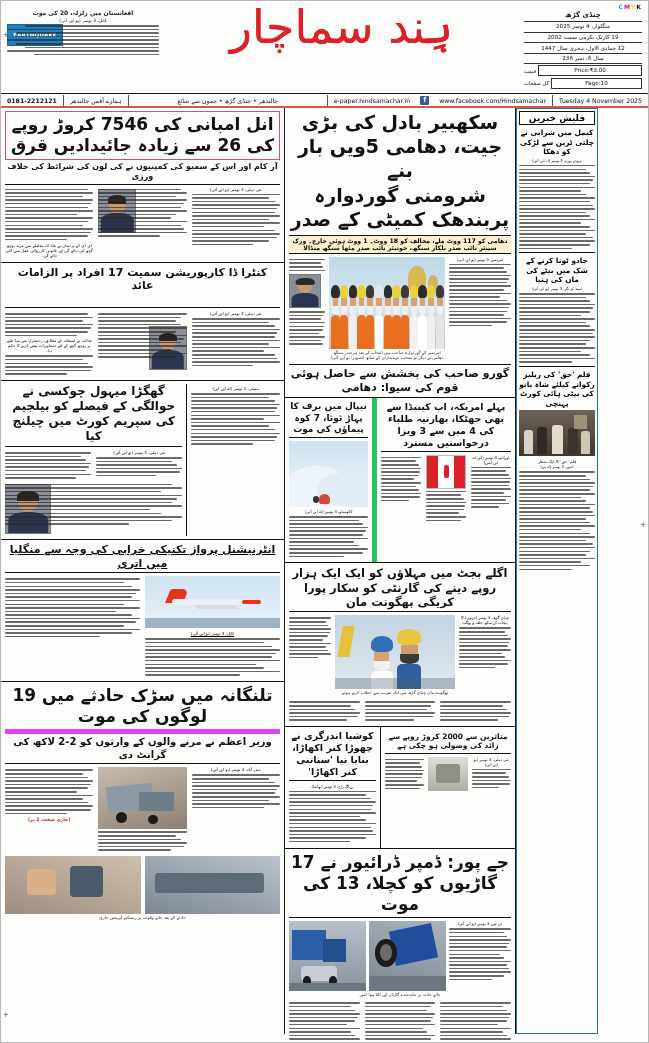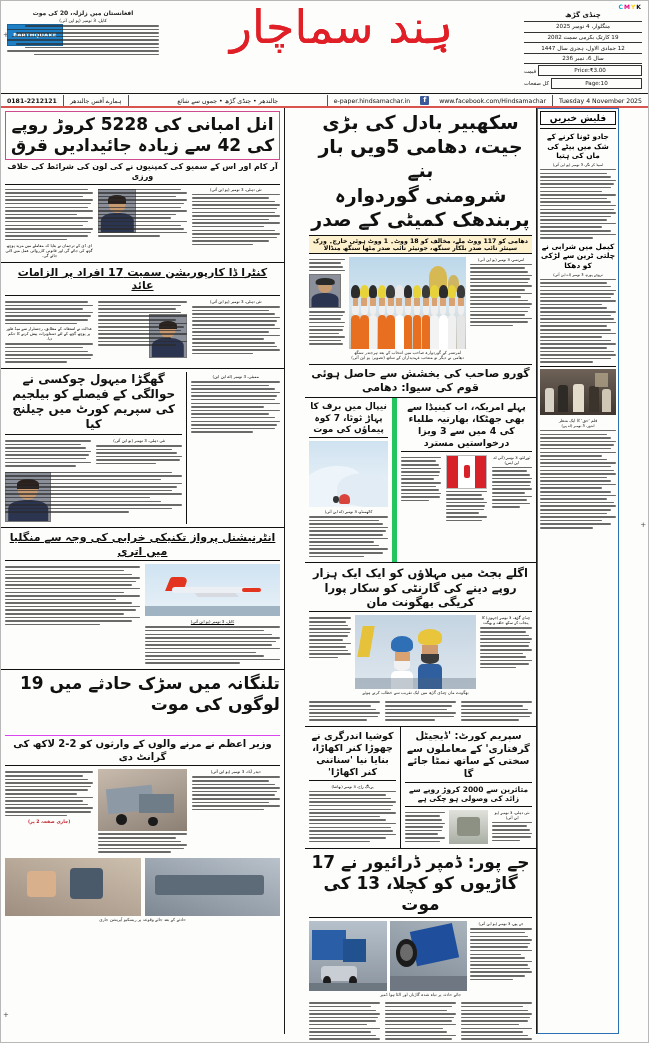--- a/index.html
+++ b/index.html
@@ -82,21 +82,21 @@
   #infobar .sep { width:1px; height:11px; background:#555; }
   #fbico {
     width:9px; height:9px; background:#3b5998; color:#fff; font-size:7px;
     font-weight:bold; display:inline-flex; align-items:center;
     justify-content:center; border-radius:1px; margin:0 4px;
   }
 
   
   #body { display:flex; height:926px; }
   #leftcol { width:283px; }
-  #midcol { width:252px;padding-left:20px; }
+  #midcol { width:231px; }
   #rightcol { width:83px; }
 
   .sect { padding:3px 4px; }
   .hdl { font-size:12px; font-weight:bold; }
   .hdl.big { font-size:17px; }
   .hdl.xbig { font-size:19px; }
 
   .kicker {
     background:#fdf0cd; border-top:1px solid #111; border-bottom:1px solid #111;
     font-size:6.2px; text-align:center; padding:1.5px 2px; direction:rtl;
@@ -227,21 +227,21 @@
     <div class="sep"></div>
     <div class="cell">Tuesday 4 November 2025</div>
   </div>
 
   <div id="body">
 
     <div id="leftcol">
 
       <div class="sect" style="border-bottom:1px solid #111;padding-bottom:4px;">
         <div style="border:1px solid #d04a8f;padding:2px;">
-          <div class="hd hdl big">انل امبانی کی 5228 کروڑ روپے کی 42 سے زیادہ جائیدادیں قرق</div>
+          <div class="hd hdl big">انل امبانی کی 7546 کروڑ روپے کی 26 سے زیادہ جائیدادیں قرق</div>
         </div>
         <div class="hd" style="font-size:8px;border-bottom:1px solid #111;padding:2px 0;margin-bottom:2px;">آر کام اور اس کے سمیو کی کمپنیوں نے کی لون کی شرائط کی خلاف ورزی</div>
         <div class="cols3">
           <div class="col blob tiny">
             <div class="ln s2"></div>
               <div class="ln s1"></div>
               <div class="ln s3"></div>
               <div class="ln s1"></div>
             <div class="ln s4"></div>
               <div class="ln s2"></div>
@@ -294,21 +294,21 @@
               <div class="ln s2"></div>
               <div class="ln s1"></div>
             <div class="ln s4"></div>
               <div class="ln s3"></div>
               <div class="ln s6"></div>
           </div>
         </div>
       </div>
 
       <div class="sect" style="border-bottom:1px solid #111;">
-        <div class="hd hdl" style="border-bottom:1px solid #111;padding-bottom:2px;font-size:11px;text-decoration:underline;">کنٹرا ڈا کارپوریشن سمیت 17 افراد پر الزامات عائد</div>
+        <div class="hd hdl" style="border-bottom:1px solid #111;padding-bottom:14px;font-size:11px;">کنٹرا ڈا کارپوریشن سمیت 17 افراد پر الزامات عائد</div>
         <div class="cols3" style="margin-top:3px">
           <div class="col blob tiny">
             <div class="ln s2"></div>
               <div class="ln s1"></div>
               <div class="ln s3"></div>
               <div class="ln s1"></div>
             <div class="ln s4"></div>
               <div class="ln s2"></div>
               <div class="ln s5"></div>
             <div style="font-size:4px;direction:rtl;text-align:center;margin:2px 0;">عدالت نے استغاثہ کے مطابق، رجسٹرار سے میڈ طور پر پوچھ گچھ کے لئے دستاویزات پیش کرنے کا حکم دیا۔</div>
@@ -473,21 +473,21 @@
                 <div class="ln s5"></div>
                 <div class="ln s3"></div>
               <div class="ln s1"></div>
                 <div class="ln s6"></div>
             </div>
           </div>
         </div>
       </div>
 
       <div class="sect">
-        <div class="hd hdl big" style="border-bottom:1px solid #d946ef;padding-bottom:20px;text-align:right;">تلنگانہ میں سڑک حادثے میں 19 لوگوں کی موت</div>
+        <div class="hd hdl big" style="border-bottom:5px solid #d946ef;padding-bottom:2px;">تلنگانہ میں سڑک حادثے میں 19 لوگوں کی موت</div>
         <div class="hd" style="font-size:10px;border-bottom:1px solid #111;padding:2px 0;">وزیر اعظم نے مرنے والوں کے وارثوں کو 2-2 لاکھ کی گرانٹ دی</div>
         <div class="cols3" style="margin-top:3px">
           <div class="col blob tiny">
             <div class="ln s1"></div>
               <div class="ln s3"></div>
               <div class="ln s2"></div>
               <div class="ln s1"></div>
             <div class="ln s4"></div>
               <div class="ln s2"></div>
               <div class="ln s5"></div>
@@ -870,21 +870,20 @@
             <div class="ln s3"></div>
               <div class="ln s1"></div>
               <div class="ln s2"></div>
               <div class="ln s4"></div>
             <div class="ln s1"></div>
               <div class="ln s3"></div>
               <div class="ln s6"></div>
           </div>
         </div>
         <div class="sect" style="flex:1">
-          <div class="hd" style="font-size:10px;border-bottom:1px solid #111;padding-bottom:2px;">سپریم کورٹ: 'ڈیجیٹل گرفتاری' کے معاملوں سے سختی کے ساتھ نمٹا جائے گا</div>
           <div class="hd" style="font-size:7.5px;padding:2px 0;border-bottom:1px solid #111;">متاثرین سے 2000 کروڑ روپے سے زائد کی وصولی ہو چکی ہے</div>
           <div style="display:flex;gap:4px;margin-top:3px">
             <div style="flex:1" class="blob tiny">
               <div class="ln s1"></div>
                 <div class="ln s3"></div>
                 <div class="ln s2"></div>
               <div class="ln s1"></div>
                 <div class="ln s4"></div>
                 <div class="ln s2"></div>
               <div class="ln s5"></div>
@@ -994,20 +993,51 @@
           </div>
         </div>
       </div>
 
     </div>
 
     <div id="rightcol" class="vrule">
       <div class="fbox">
         <div id="flashTitle">فلیش خبریں</div>
 
+        <div>
+          <div class="fhd">کیمل میں شرابی نے چلتی ٹرین سے لڑکی کو دھکا</div>
+          <div style="font-size:3.6px;direction:rtl;text-align:center;">تروچے پورم، 3 نومبر (اے این آئی)</div>
+          <div class="blob tiny" style="margin-top:2px">
+            <div class="ln s1"></div>
+              <div class="ln s3"></div>
+              <div class="ln s2"></div>
+              <div class="ln s1"></div>
+            <div class="ln s4"></div>
+              <div class="ln s2"></div>
+              <div class="ln s1"></div>
+              <div class="ln s5"></div>
+            <div class="ln s3"></div>
+              <div class="ln s1"></div>
+              <div class="ln s2"></div>
+              <div class="ln s4"></div>
+            <div class="ln s1"></div>
+              <div class="ln s3"></div>
+              <div class="ln s2"></div>
+              <div class="ln s1"></div>
+            <div class="ln s5"></div>
+              <div class="ln s2"></div>
+              <div class="ln s1"></div>
+              <div class="ln s3"></div>
+            <div class="ln s4"></div>
+              <div class="ln s1"></div>
+              <div class="ln s2"></div>
+              <div class="ln s6"></div>
+          </div>
+        </div>
+
         <div style="border-top:1px solid #111;margin-top:3px;">
           <div class="fhd">جادو ٹونا کرنے کے شک میں بیٹے کی ماں کی ہتیا</div>
           <div style="font-size:3.6px;direction:rtl;text-align:center;">امبیڈ کر نگر، 3 نومبر (یو این آئی)</div>
           <div class="blob tiny" style="margin-top:2px">
             <div class="ln s1"></div>
               <div class="ln s3"></div>
               <div class="ln s2"></div>
               <div class="ln s1"></div>
             <div class="ln s4"></div>
               <div class="ln s2"></div>
@@ -1021,52 +1051,22 @@
               <div class="ln s2"></div>
               <div class="ln s3"></div>
               <div class="ln s1"></div>
             <div class="ln s5"></div>
               <div class="ln s2"></div>
               <div class="ln s1"></div>
               <div class="ln s6"></div>
           </div>
         </div>
 
-        <div>
-          <div class="fhd">کیمل میں شرابی نے چلتی ٹرین سے لڑکی کو دھکا</div>
-          <div style="font-size:3.6px;direction:rtl;text-align:center;">تروچے پورم، 3 نومبر (اے این آئی)</div>
-          <div class="blob tiny" style="margin-top:2px">
-            <div class="ln s1"></div>
-              <div class="ln s3"></div>
-              <div class="ln s2"></div>
-              <div class="ln s1"></div>
-            <div class="ln s4"></div>
-              <div class="ln s2"></div>
-              <div class="ln s1"></div>
-              <div class="ln s5"></div>
-            <div class="ln s3"></div>
-              <div class="ln s1"></div>
-              <div class="ln s2"></div>
-              <div class="ln s4"></div>
-            <div class="ln s1"></div>
-              <div class="ln s3"></div>
-              <div class="ln s2"></div>
-              <div class="ln s1"></div>
-            <div class="ln s5"></div>
-              <div class="ln s2"></div>
-              <div class="ln s1"></div>
-              <div class="ln s3"></div>
-            <div class="ln s4"></div>
-              <div class="ln s1"></div>
-              <div class="ln s2"></div>
-              <div class="ln s6"></div>
-          </div>
-        </div>
-
         <div style="border-top:1px solid #111;margin-top:3px;">
+          <div class="fhd">فلم 'حق' کی ریلیز رکوانے کیلئے شاہ بانو کی بیٹی ہائی کورٹ پہنچی</div>
           <div class="photo" style="height:46px;background:#5b5148;margin:2px 0;">
             <div style="position:absolute;inset:0;background:linear-gradient(#6e6258,#3f3730)"></div>
             <div style="position:absolute;left:6%;bottom:6%;width:12%;height:52%;background:#d8d2c6;border-radius:3px 3px 0 0"></div>
             <div style="position:absolute;left:24%;bottom:6%;width:13%;height:58%;background:#2e2a26;border-radius:3px 3px 0 0"></div>
             <div style="position:absolute;left:44%;bottom:6%;width:14%;height:62%;background:#e4dccb;border-radius:3px 3px 0 0"></div>
             <div style="position:absolute;left:64%;bottom:6%;width:13%;height:56%;background:#3a342d;border-radius:3px 3px 0 0"></div>
             <div style="position:absolute;left:82%;bottom:6%;width:12%;height:50%;background:#cfc6b5;border-radius:3px 3px 0 0"></div>
             <div style="position:absolute;right:10%;top:10%;width:18%;height:30%;background:#b9ab8e;opacity:.7"></div>
           </div>
           <div class="cap">فلم 'حق' کا ایک منظر</div>

